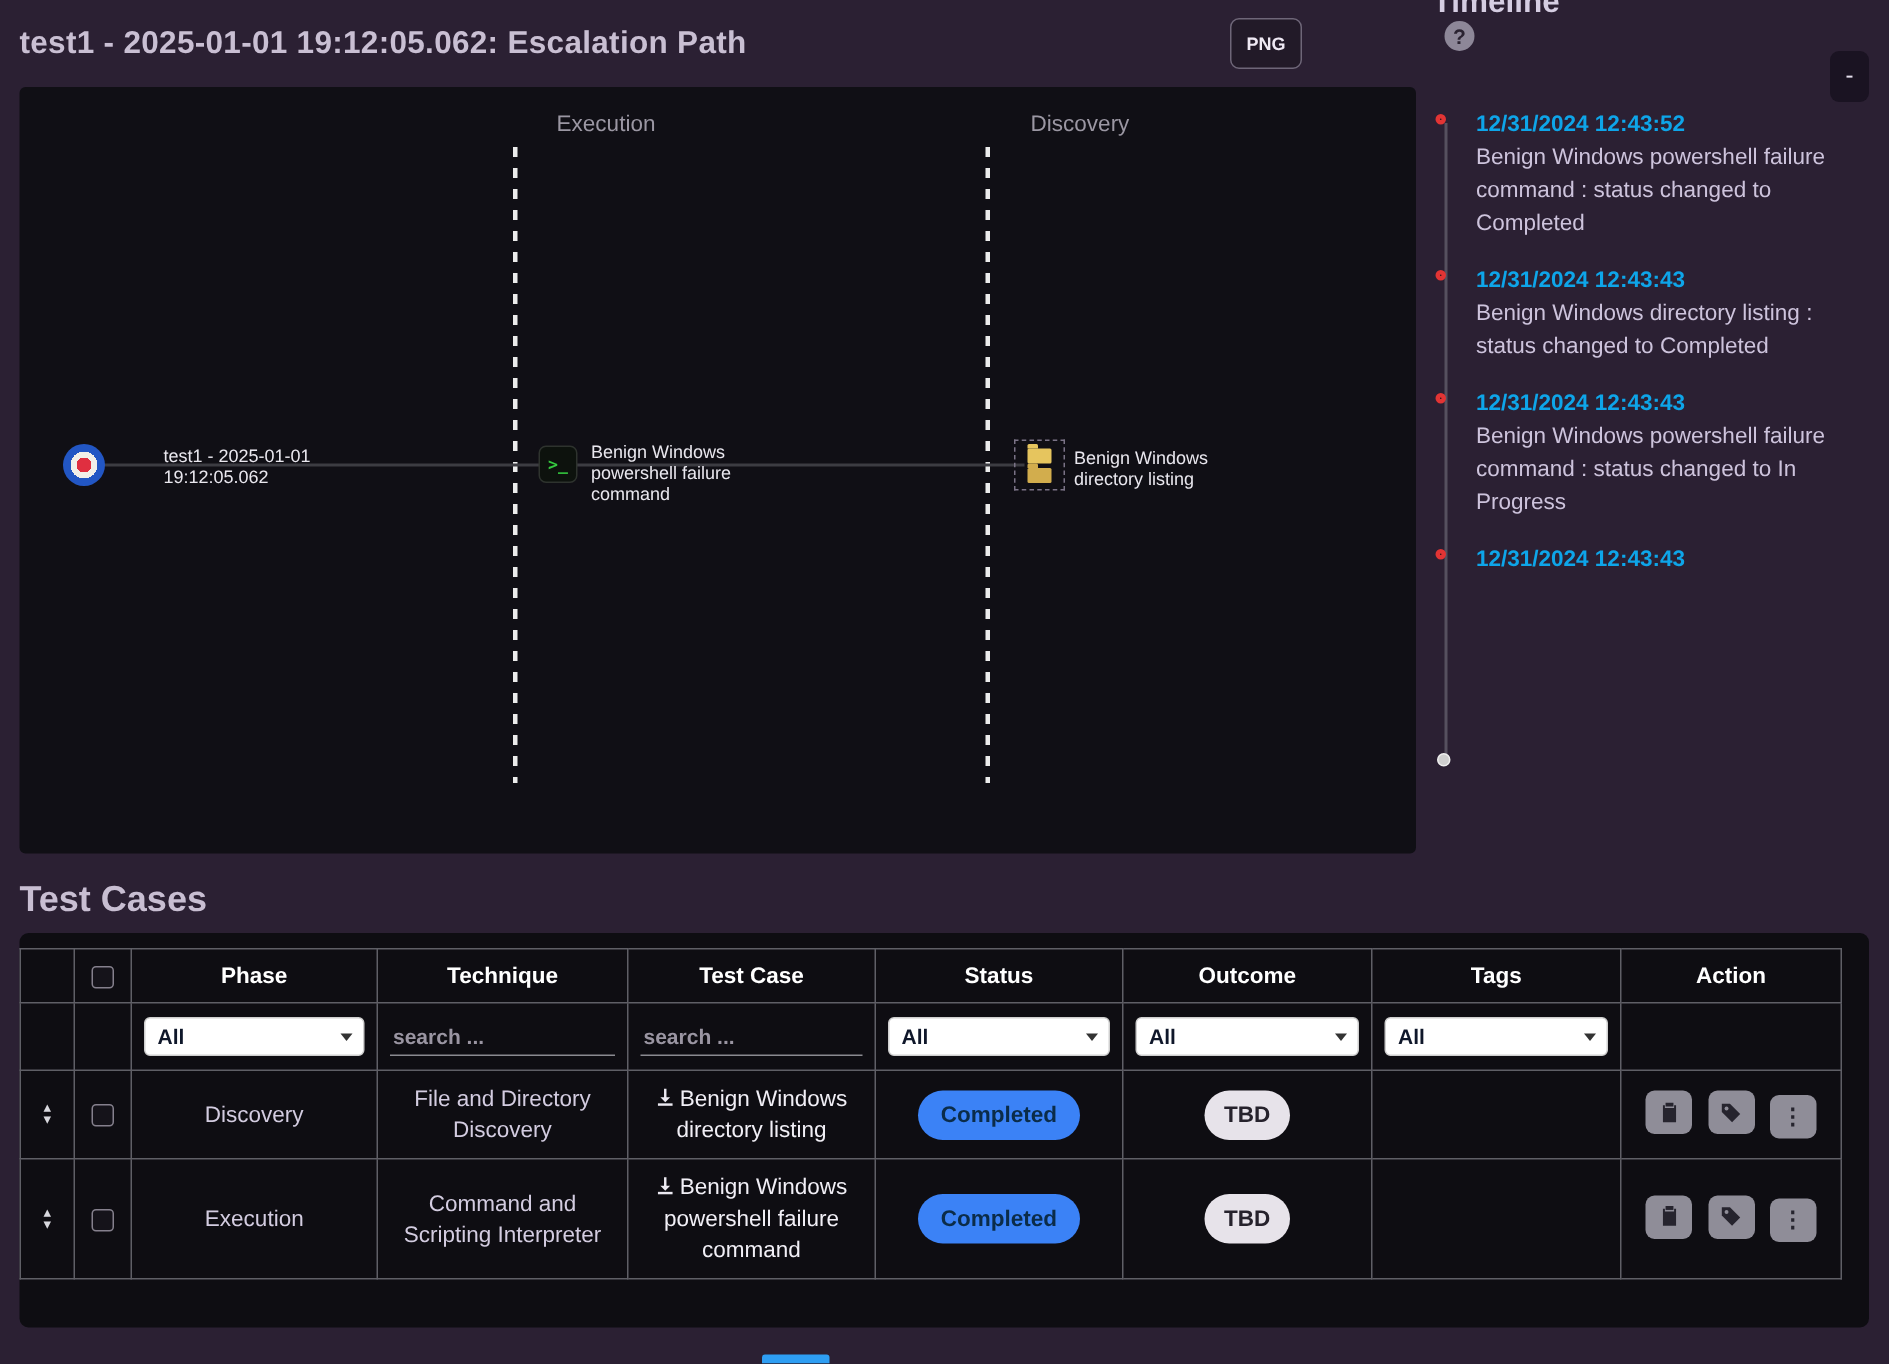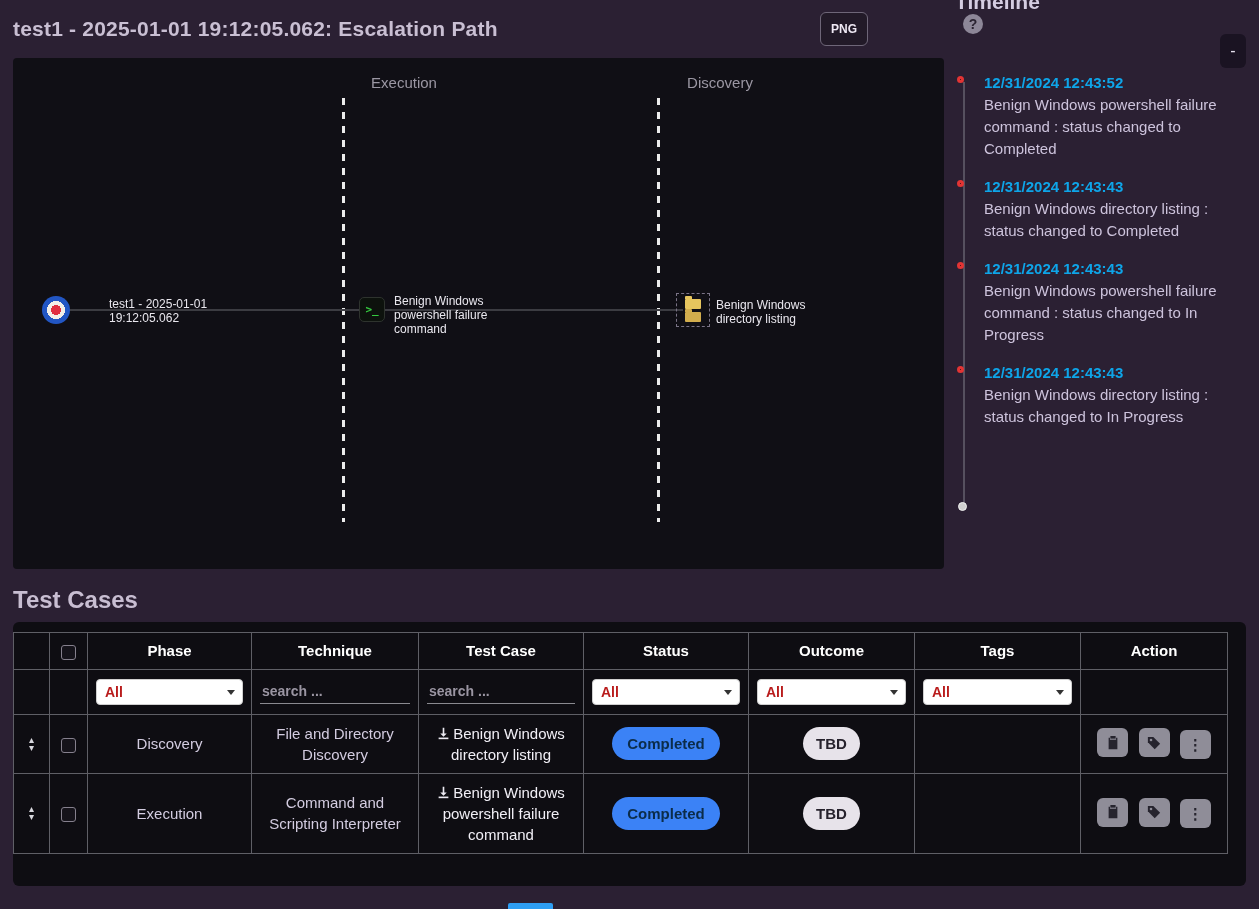--- a/index.html
+++ b/index.html
@@ -103,21 +103,21 @@
     padding:10px 18px 32px 0;
   }
   table { width:100%; border-collapse:collapse; table-layout:fixed; }
   th, td { border:1px solid #5f5f66; text-align:center; vertical-align:middle; }
   th { color:#ffffff; font-size:15px; font-weight:700; padding:9px 6px; }
   td { color:#d3cce0; font-size:15px; padding:8px 6px; line-height:21px; }
   .filter-row td { padding:9px 8px; }
 
   .select-wrap { position:relative; display:block; }
   .select-wrap select {
-    width:100%; height:26px; background:#ffffff; color:#b91c1c;
+    width:100%; height:26px; background:#ffffff; color:#0f172a;
     font-family:inherit; font-weight:700; font-size:14px;
     border:1px solid #cfcfcf; border-radius:4px; padding:0 20px 0 8px;
     appearance:none; -webkit-appearance:none; cursor:pointer;
   }
   .select-wrap .sel-caret {
     position:absolute; right:8px; top:11px; width:0; height:0; pointer-events:none;
     border-left:4px solid transparent; border-right:4px solid transparent; border-top:5px solid #333;
   }
   .search-input {
     width:100%; background:transparent; border:none; border-bottom:1px solid #8a8a90;
@@ -208,21 +208,20 @@
 
       <div class="tl-event">
         <span class="tl-dot"></span>
         <div class="tl-time">12/31/2024 12:43:43</div>
         <div class="tl-text">Benign Windows powershell failure command : status changed to In Progress</div>
       </div>
 
       <div class="tl-event">
         <span class="tl-dot"></span>
         <div class="tl-time">12/31/2024 12:43:43</div>
-        <div class="tl-text">Benign Windows directory listing : status changed to In Progress</div>
       </div>
 
       <span class="tl-end-dot"></span>
     </div>
   </div>
 </div>
 
 <div class="tc-header">
   <div class="tc-title">Test Cases</div>
 </div>

